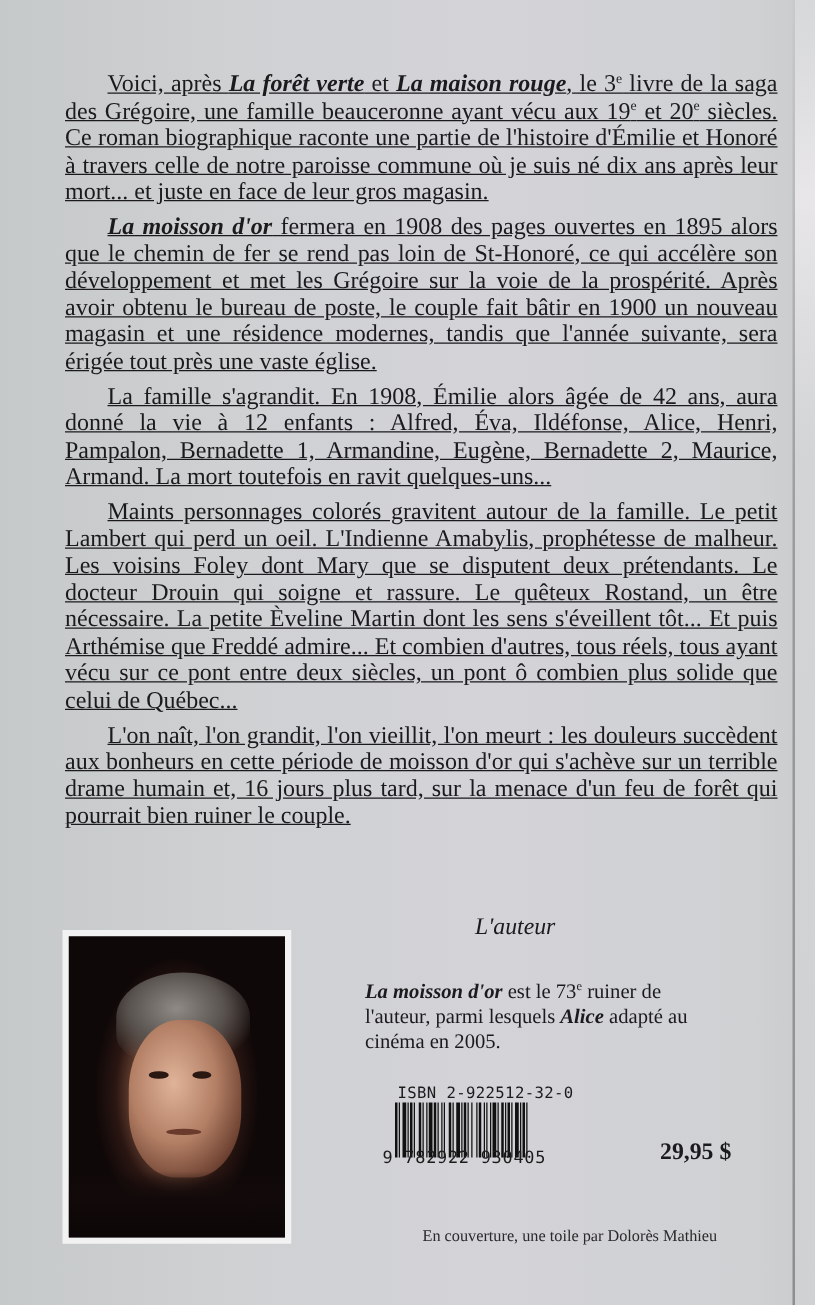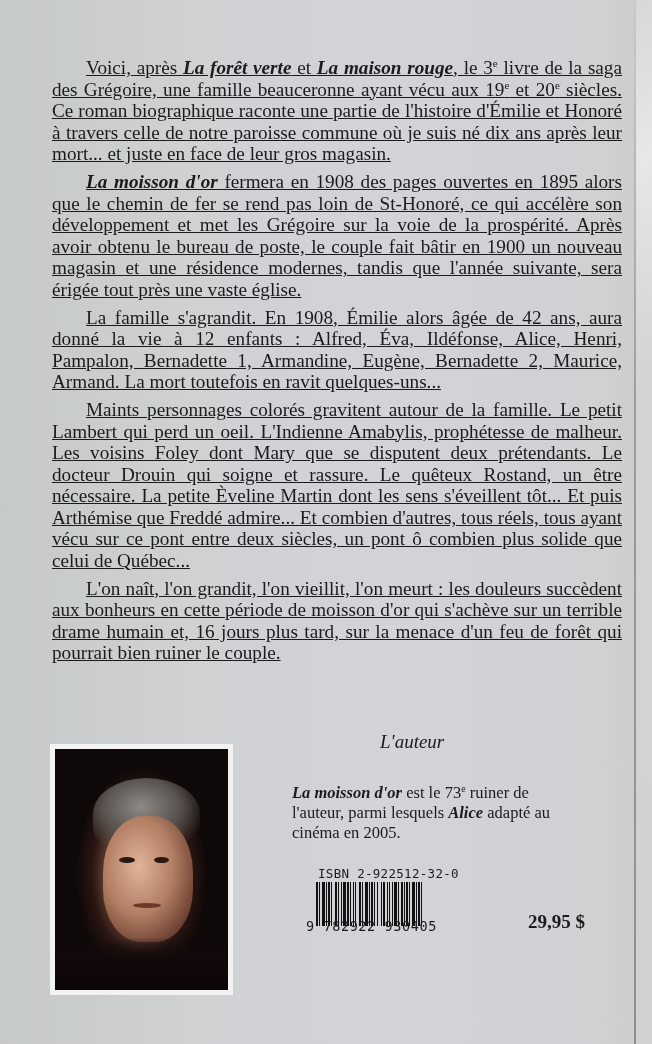--- a/index.html
+++ b/index.html
@@ -194,13 +194,14 @@
       <span style="width: 1px; background: transparent;"></span>
       <span style="width: 2px; background: rgb(17, 17, 17);"></span>
       <span style="width: 1px; background: transparent;"></span>
       <span style="width: 1px; background: rgb(17, 17, 17);"></span>
       <span style="width: 2px; background: transparent;"></span>
     </div>
   <div class="ean">9 782922 930405</div>
 
   <div class="price">29,95 $</div>
 
+  <div class="credit">En couverture, une toile par Dolorès Mathieu</div>
 </div>
 
 </body></html>

